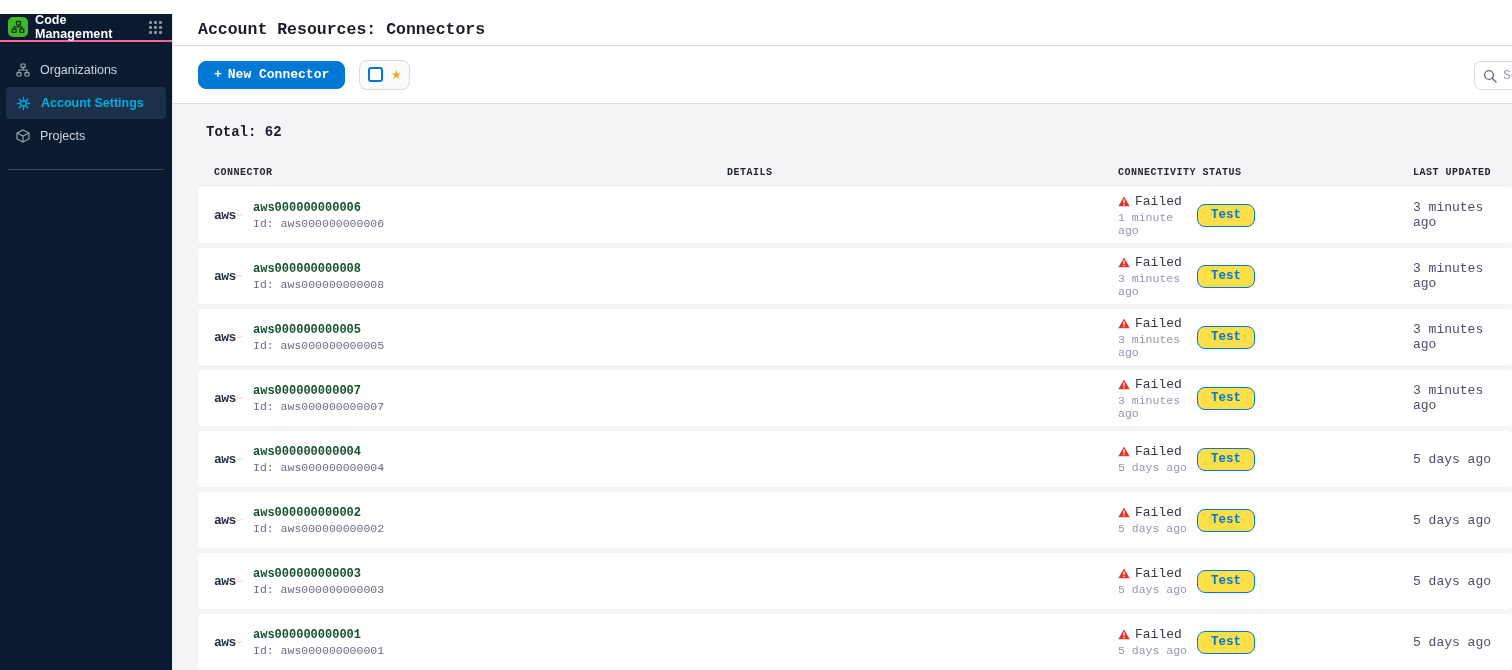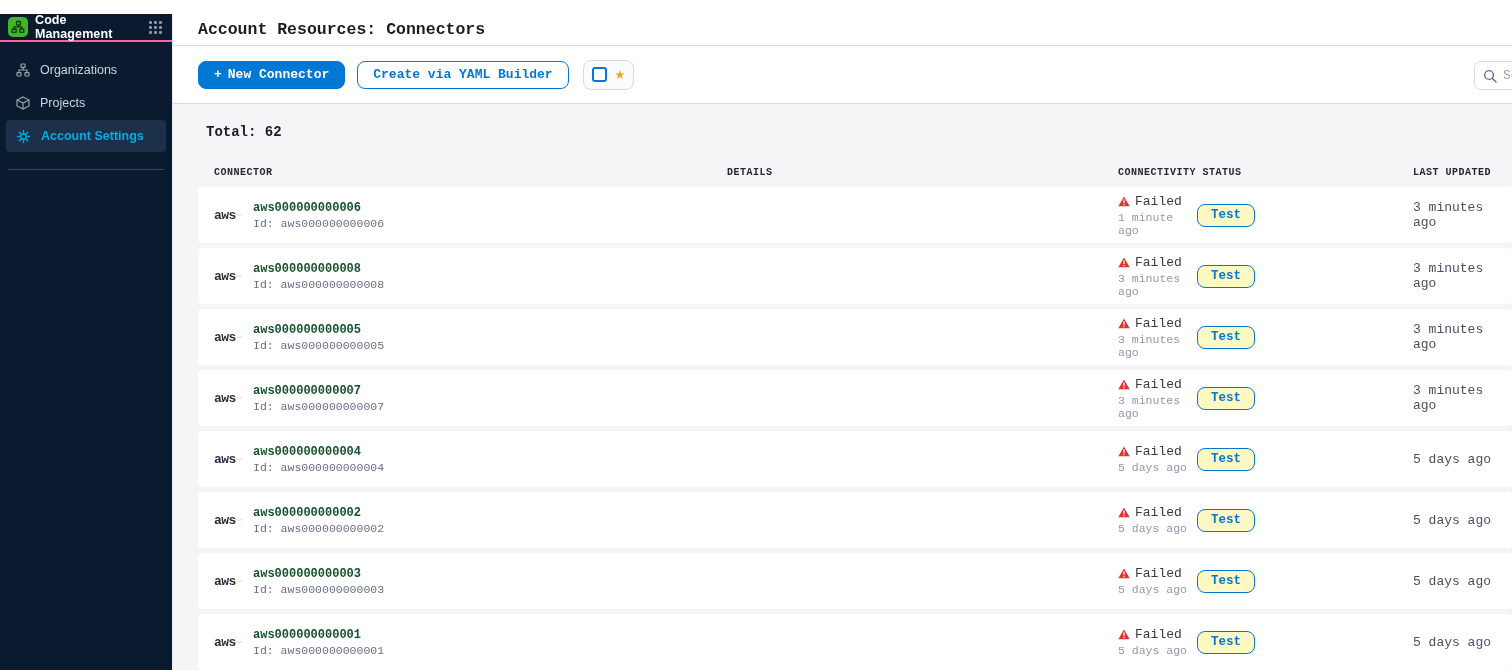--- a/index.html
+++ b/index.html
@@ -65,21 +65,21 @@
 
   .c-connector { display:flex; align-items:center; gap:11px; }
   .aws-logo { display:flex; align-items:center; width:28px; flex:none; }
   .aws-word { font-size:13px; font-weight:700; color:#252f3e; letter-spacing:-.5px; line-height:11px; }
   .cname { font-size:12px; font-weight:700; color:#14532d; }
   .cid { font-size:11.5px; color:#6b6d85; margin-top:2px; }
   .c-status { display:flex; align-items:center; }
   .status-stack { width:79px; }
   .status-line { display:flex; align-items:center; gap:5px; font-size:13px; color:#383946; }
   .status-time { font-size:11.5px; color:#9497ad; margin-top:2px; }
-  .test-btn { font-family:inherit; background:#fef9c3; border:1.5px solid #0278d5; color:#0278d5;
+  .test-btn { font-family:inherit; background:#fde047; border:1.5px solid #0278d5; color:#0278d5;
     font-size:12.5px; font-weight:700; border-radius:8px; height:23px; padding:0 13px; cursor:pointer; }
   .c-updated { font-size:13px; color:#4c4e64; }
 </style>
 </head>
 <body>
 
 <div class="app">
 
   <aside class="sidebar">
     <div class="sb-header">
@@ -110,50 +110,49 @@
     <nav class="nav">
       <div class="nav-item">
         <svg width="14" height="14" viewBox="0 0 14 14">
           <rect x="5" y="1" width="4" height="3.4" rx="0.5" fill="none" stroke="#9aa0ae" stroke-width="1.2"></rect>
           <rect x="1" y="9.6" width="4" height="3.4" rx="0.5" fill="none" stroke="#9aa0ae" stroke-width="1.2"></rect>
           <rect x="9" y="9.6" width="4" height="3.4" rx="0.5" fill="none" stroke="#9aa0ae" stroke-width="1.2"></rect>
           <path d="M7 4.4 V7 M3 9.6 V7 H11 V9.6" fill="none" stroke="#9aa0ae" stroke-width="1.2"></path>
         </svg>
         <span class="lbl">Organizations</span>
       </div>
+      <div class="nav-item active">
+        <svg width="15" height="15" viewBox="0 0 16 16">
+          <circle cx="8" cy="8" r="3" fill="none" stroke="#00ade4" stroke-width="1.5"></circle>
+          <path d="M8 1.6 V3.4 M8 12.6 V14.4 M1.6 8 H3.4 M12.6 8 H14.4 M3.5 3.5 L4.8 4.8 M11.2 11.2 L12.5 12.5 M12.5 3.5 L11.2 4.8 M4.8 11.2 L3.5 12.5" fill="none" stroke="#00ade4" stroke-width="1.5" stroke-linecap="round"></path>
+        </svg>
+        <span class="lbl">Account Settings</span>
+      </div>
       <div class="nav-item">
         <svg width="14" height="14" viewBox="0 0 14 14">
           <path d="M7 1 L13 4 V10 L7 13 L1 10 V4 Z" fill="none" stroke="#9aa0ae" stroke-width="1.2"></path>
           <path d="M1 4 L7 7 L13 4 M7 7 V13" fill="none" stroke="#9aa0ae" stroke-width="1.2"></path>
         </svg>
         <span class="lbl">Projects</span>
       </div>
-      <div class="nav-item active">
-        <svg width="15" height="15" viewBox="0 0 16 16">
-          <circle cx="8" cy="8" r="3" fill="none" stroke="#00ade4" stroke-width="1.5"></circle>
-          <path d="M8 1.6 V3.4 M8 12.6 V14.4 M1.6 8 H3.4 M12.6 8 H14.4 M3.5 3.5 L4.8 4.8 M11.2 11.2 L12.5 12.5 M12.5 3.5 L11.2 4.8 M4.8 11.2 L3.5 12.5" fill="none" stroke="#00ade4" stroke-width="1.5" stroke-linecap="round"></path>
-        </svg>
-        <span class="lbl">Account Settings</span>
-      </div>
     </nav>
     <div class="sb-divider"></div>
   </aside>
 
   <main class="main">
 
     <header class="page-header">
       <h1 class="page-title">Account Resources: Connectors</h1>
     </header>
 
     <div class="toolbar">
       <button class="btn btn-primary">
         <span>+</span>
         <span>New Connector</span>
       </button>
-      <button class="btn btn-outline">Create via YAML Builder</button>
       <div class="fav-group">
         <span class="checkbox"></span>
         <span class="star">★</span>
       </div>
       <div class="search-box">
         <svg width="14" height="14" viewBox="0 0 14 14">
           <circle cx="6" cy="6" r="4.4" fill="none" stroke="#6b6d85" stroke-width="1.4"></circle>
           <path d="M9.4 9.4 L13 13" stroke="#6b6d85" stroke-width="1.4" stroke-linecap="round"></path>
         </svg>
         <input type="text" placeholder="Search" style="">

